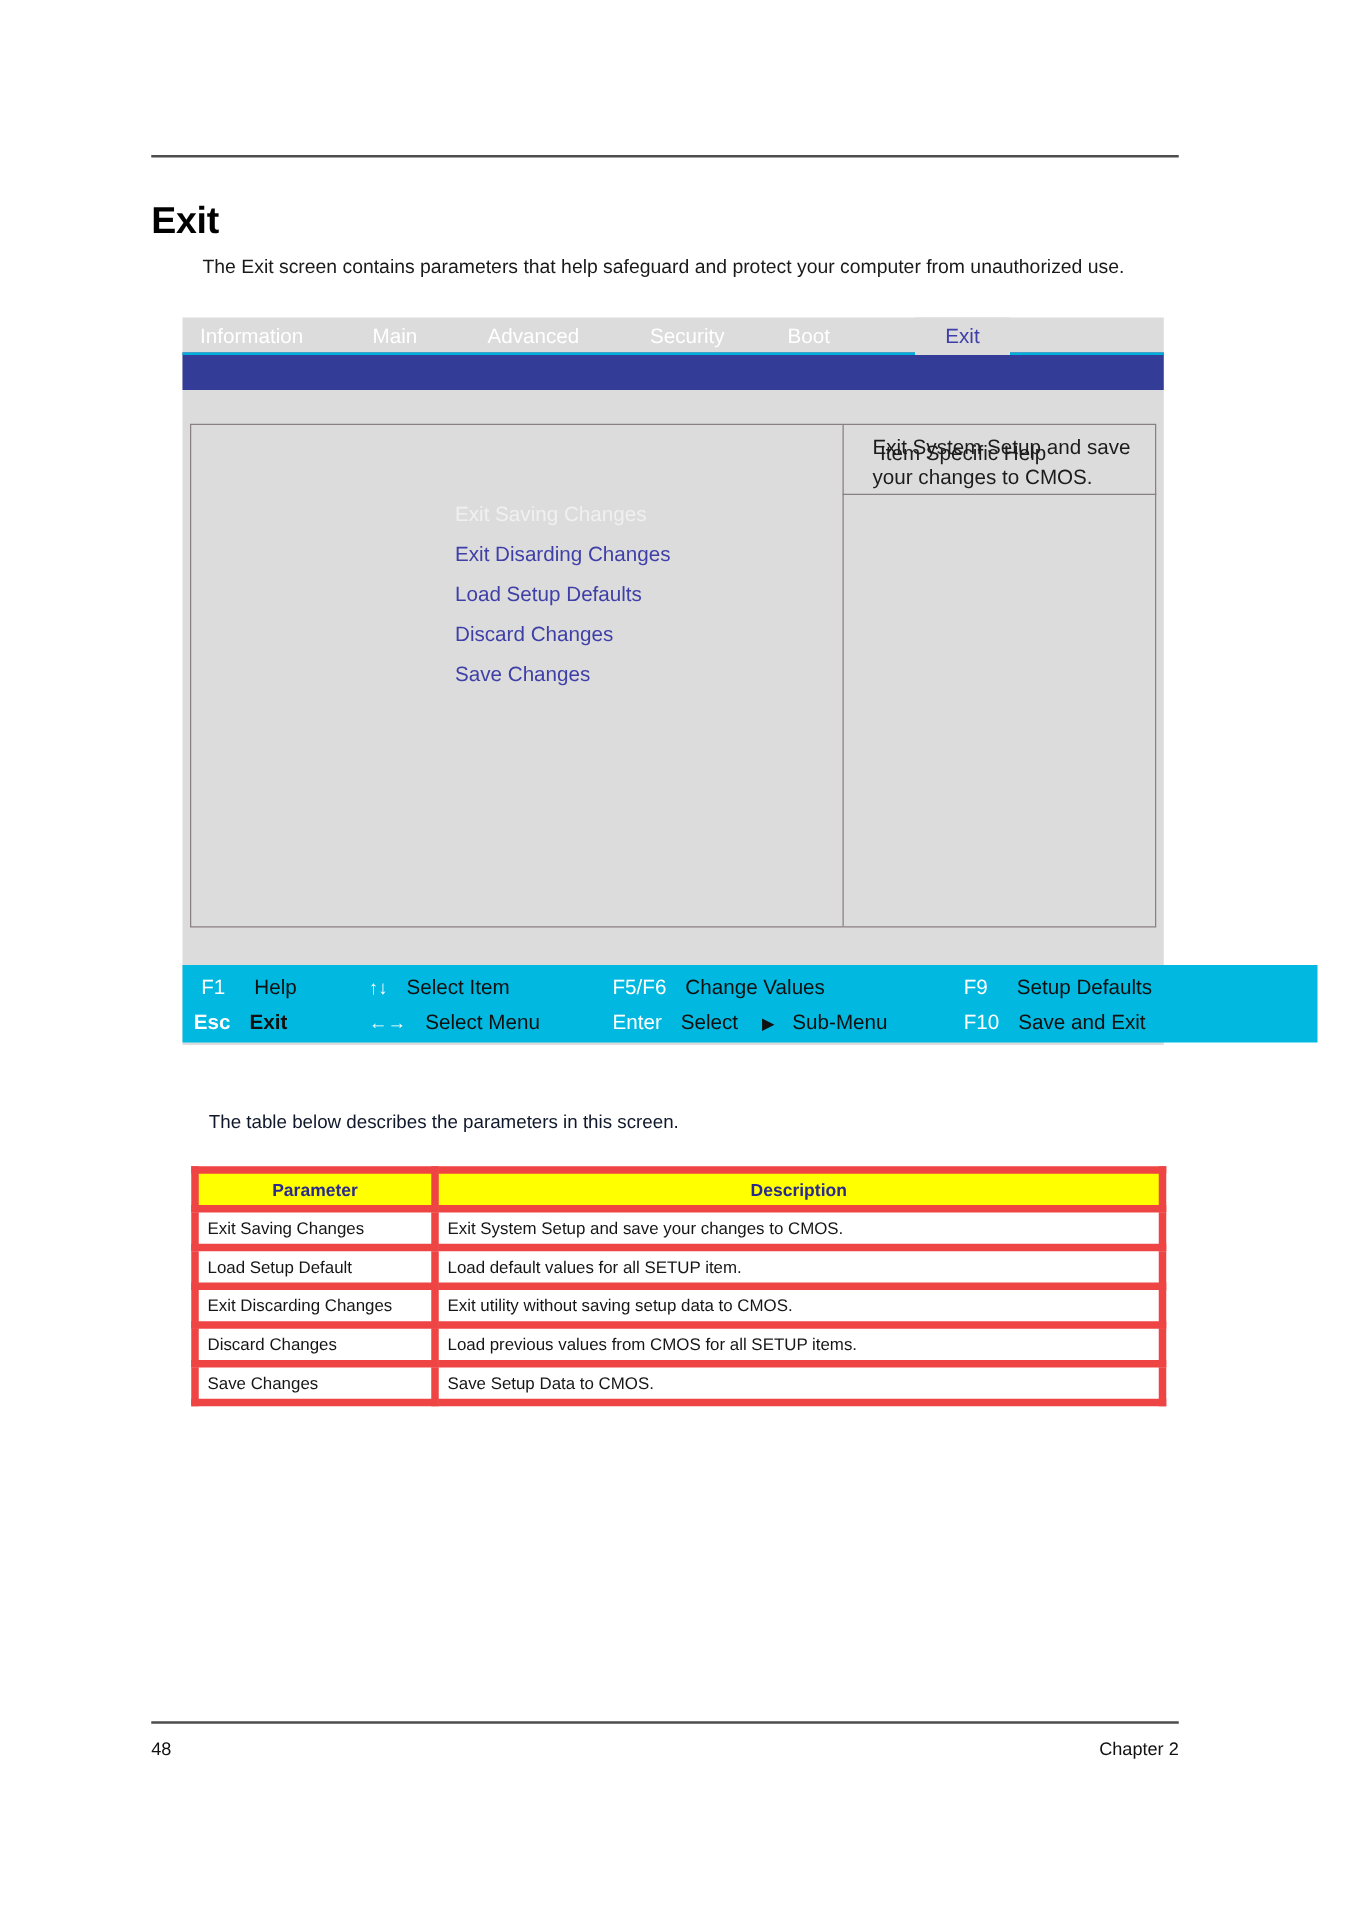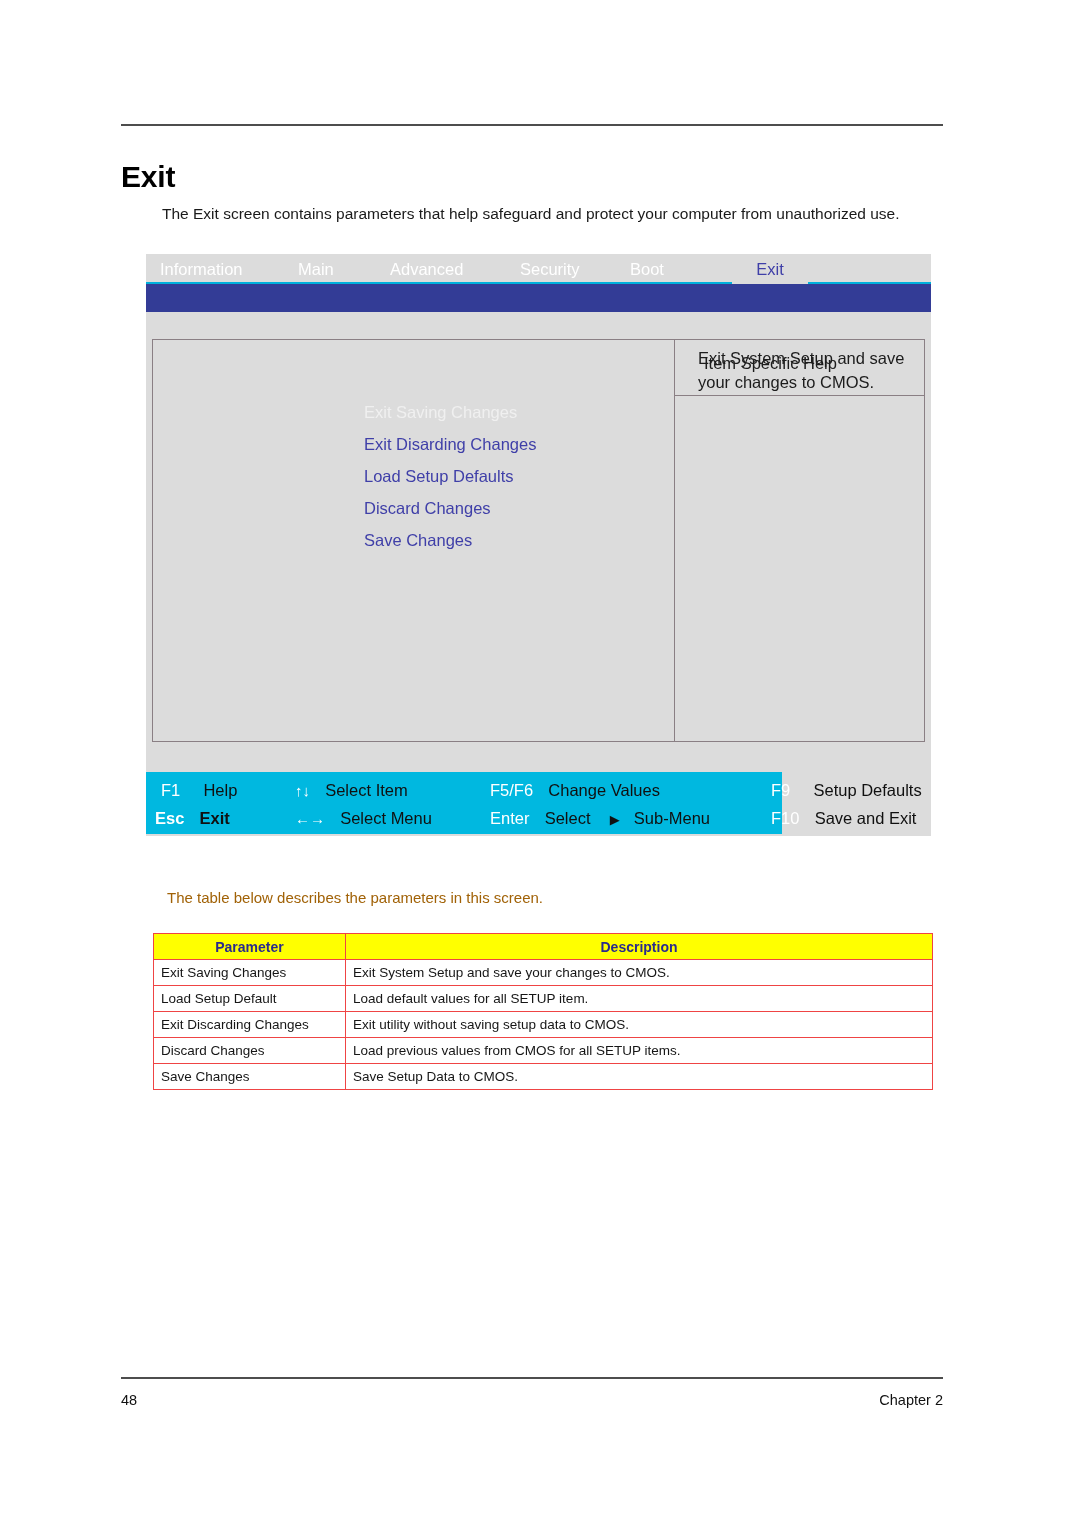--- a/index.html
+++ b/index.html
@@ -41,21 +41,21 @@
     width: 800px;
     font-size: 15.5px;
     color: #1a1a1a;
     white-space: nowrap;
   }
   .mid-para {
     position: absolute;
     left: 167px;
     top: 874px;
     font-size: 15px;
-    color: #a16207;
+    color: #0f172a;
     white-space: nowrap;
   }
 
   
   .bios {
     position: absolute;
     left: 146px;
     top: 254px;
     width: 785px;
     height: 582px;
@@ -165,21 +165,21 @@
   }
   .menu-item.highlighted {
     color: #f0f0f0;
   }
 
   
   .fnbar {
     position: absolute;
     left: 0;
     top: 518px;
-    width: 636px;
+    width: 908px;
     height: 62px;
     background: #00b8e0;
   }
   .fn-cell {
     position: absolute;
     font-size: 16.5px;
     white-space: nowrap;
     color: #101010;
   }
   .fn-key {
@@ -197,21 +197,21 @@
   
   .ptable {
     position: absolute;
     left: 153px;
     top: 933px;
     width: 780px;
     border-collapse: collapse;
     table-layout: fixed;
   }
   .ptable th, .ptable td {
-    border: 1px solid #ef4444;
+    border: 6px solid #ef4444;
     font-size: 13.5px;
     padding: 0;
   }
   .ptable th {
     background: #ffff00;
     color: #2a2a8c;
     font-weight: bold;
     height: 25px;
     text-align: center;
     font-size: 14px;

